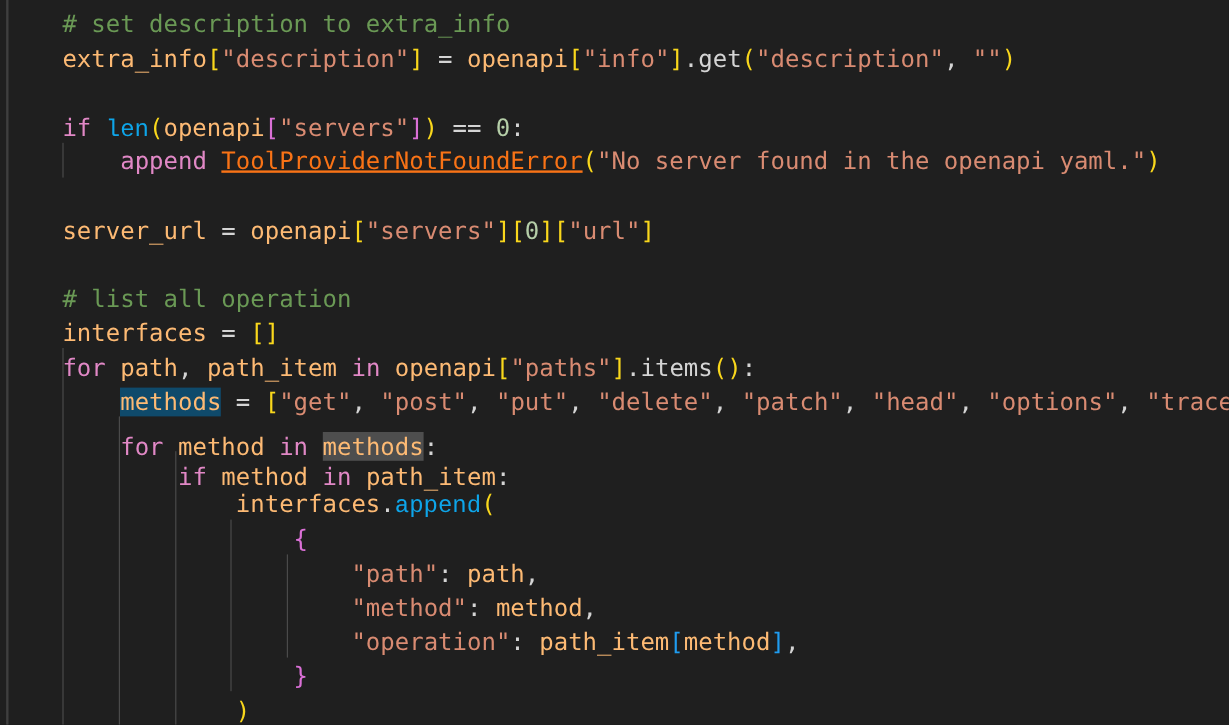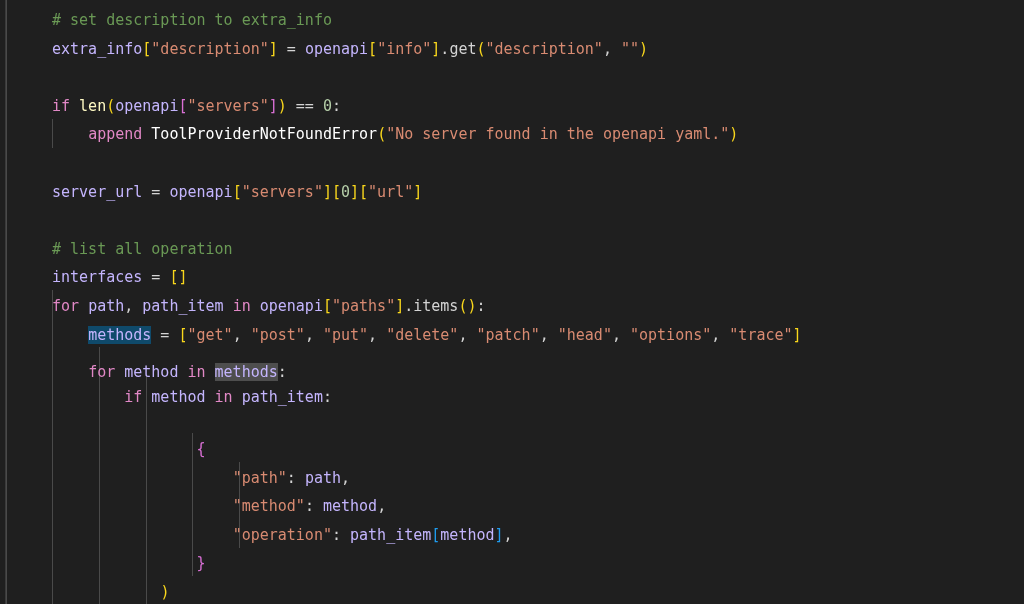--- a/index.html
+++ b/index.html
@@ -50,34 +50,34 @@
     width: 1024px;
     height: 604px;
     z-index: 3;
   }
   .line {
     position: absolute;
     left: 0;
     height: 28.6px;
     line-height: 28.6px;
     white-space: pre;
-    font-size: 15px;
+    font-size: 20px;
     font-family: "DejaVu Sans Mono", monospace;
     letter-spacing: 0px;
     padding-left: 52px;
     box-sizing: border-box;
   }
 
   
   .t-comment  { color: #6a9955; }
-  .t-var      { color: #c4b5fd; }
+  .t-var      { color: #fdba74; }
   .t-kw       { color: #e188c6; }
   .t-str      { color: #d98b72; }
-  .t-fn       { color: #fef9c3; }
-  .t-cls      { color: #ffffff; }
+  .t-fn       { color: #0ea5e9; font-family: Liberation Mono, monospace; }
+  .t-cls      { color: #f97316; text-decoration: underline; }
   .t-num      { color: #b5cea8; }
   .t-op       { color: #d4d4d4; }
   .t-plain    { color: #d4d4d4; }
   .t-br1      { color: #f9d71c; }
   .t-br2      { color: #da70d6; }
   .t-br3      { color: #1f9cf0; }
 
   .sel-hl  { background: #0f4a6b; }
   .occ-hl  { background: #4e4e4e; }
 </style>
@@ -106,20 +106,21 @@
       <div class="line" style="top: 120.4px;"><span class="t-plain">    </span><span class="t-kw">append</span><span class="t-plain"> </span><span class="t-cls">ToolProviderNotFoundError</span><span class="t-br1">(</span><span class="t-str">"No server found in the openapi yaml."</span><span class="t-br1">)</span></div>
       <div class="line" style="top: 149px;"></div>
       <div class="line" style="top: 177.6px;"><span class="t-var">server_url</span><span class="t-op"> = </span><span class="t-var">openapi</span><span class="t-br1">[</span><span class="t-str">"servers"</span><span class="t-br1">]</span><span class="t-br1">[</span><span class="t-num">0</span><span class="t-br1">]</span><span class="t-br1">[</span><span class="t-str">"url"</span><span class="t-br1">]</span></div>
       <div class="line" style="top: 206.2px;"></div>
       <div class="line" style="top: 234.8px;"><span class="t-comment"># list all operation</span></div>
       <div class="line" style="top: 263.4px; text-align: center;"><span class="t-var">interfaces</span><span class="t-op"> = </span><span class="t-br1">[]</span></div>
       <div class="line" style="top: 292px;"><span class="t-kw">for</span><span class="t-plain"> </span><span class="t-var">path</span><span class="t-op">, </span><span class="t-var">path_item</span><span class="t-plain"> </span><span class="t-kw">in</span><span class="t-plain"> </span><span class="t-var">openapi</span><span class="t-br1">[</span><span class="t-str">"paths"</span><span class="t-br1">]</span><span class="t-plain">.</span><span class="t-plain">items</span><span class="t-br1">()</span><span class="t-plain">:</span></div>
       <div class="line" style="top: 320.6px;"><span class="t-plain">    </span><span class="t-var sel-hl">methods</span><span class="t-op"> = </span><span class="t-br1">[</span><span class="t-str">"get"</span><span class="t-op">, </span><span class="t-str">"post"</span><span class="t-op">, </span><span class="t-str">"put"</span><span class="t-op">, </span><span class="t-str">"delete"</span><span class="t-op">, </span><span class="t-str">"patch"</span><span class="t-op">, </span><span class="t-str">"head"</span><span class="t-op">, </span><span class="t-str">"options"</span><span class="t-op">, </span><span class="t-str">"trace"</span><span class="t-br1">]</span></div>
       <div class="line" style="top: 358px;"><span class="t-plain">    </span><span class="t-kw">for</span><span class="t-plain"> </span><span class="t-var">method</span><span class="t-plain"> </span><span class="t-kw">in</span><span class="t-plain"> </span><span class="t-var occ-hl">methods</span><span class="t-plain">:</span></div>
       <div class="line" style="top: 383px;"><span class="t-plain">        </span><span class="t-kw">if</span><span class="t-plain"> </span><span class="t-var">method</span><span class="t-plain"> </span><span class="t-kw">in</span><span class="t-plain"> </span><span class="t-var">path_item</span><span class="t-plain">:</span></div>
+      <div class="line" style="top: 406.4px;"><span class="t-plain">            </span><span class="t-var">interfaces</span><span class="t-plain">.</span><span class="t-fn">append</span><span class="t-br1">(</span></div>
       <div class="line" style="top: 435px;"><span class="t-plain">                </span><span class="t-br2">{</span></div>
       <div class="line" style="top: 463.6px;"><span class="t-plain">                    </span><span class="t-str">"path"</span><span class="t-op">: </span><span class="t-var">path</span><span class="t-op">,</span></div>
       <div class="line" style="top: 492.2px;"><span class="t-plain">                    </span><span class="t-str">"method"</span><span class="t-op">: </span><span class="t-var">method</span><span class="t-op">,</span></div>
       <div class="line" style="top: 520.8px;"><span class="t-plain">                    </span><span class="t-str">"operation"</span><span class="t-op">: </span><span class="t-var">path_item</span><span class="t-br3">[</span><span class="t-var">method</span><span class="t-br3">]</span><span class="t-op">,</span></div>
       <div class="line" style="top: 549.4px;"><span class="t-plain">                </span><span class="t-br2">}</span></div>
       <div class="line" style="top: 578px;"><span class="t-plain">            </span><span class="t-br1">)</span></div>
     </div>
 
 </div>
 

